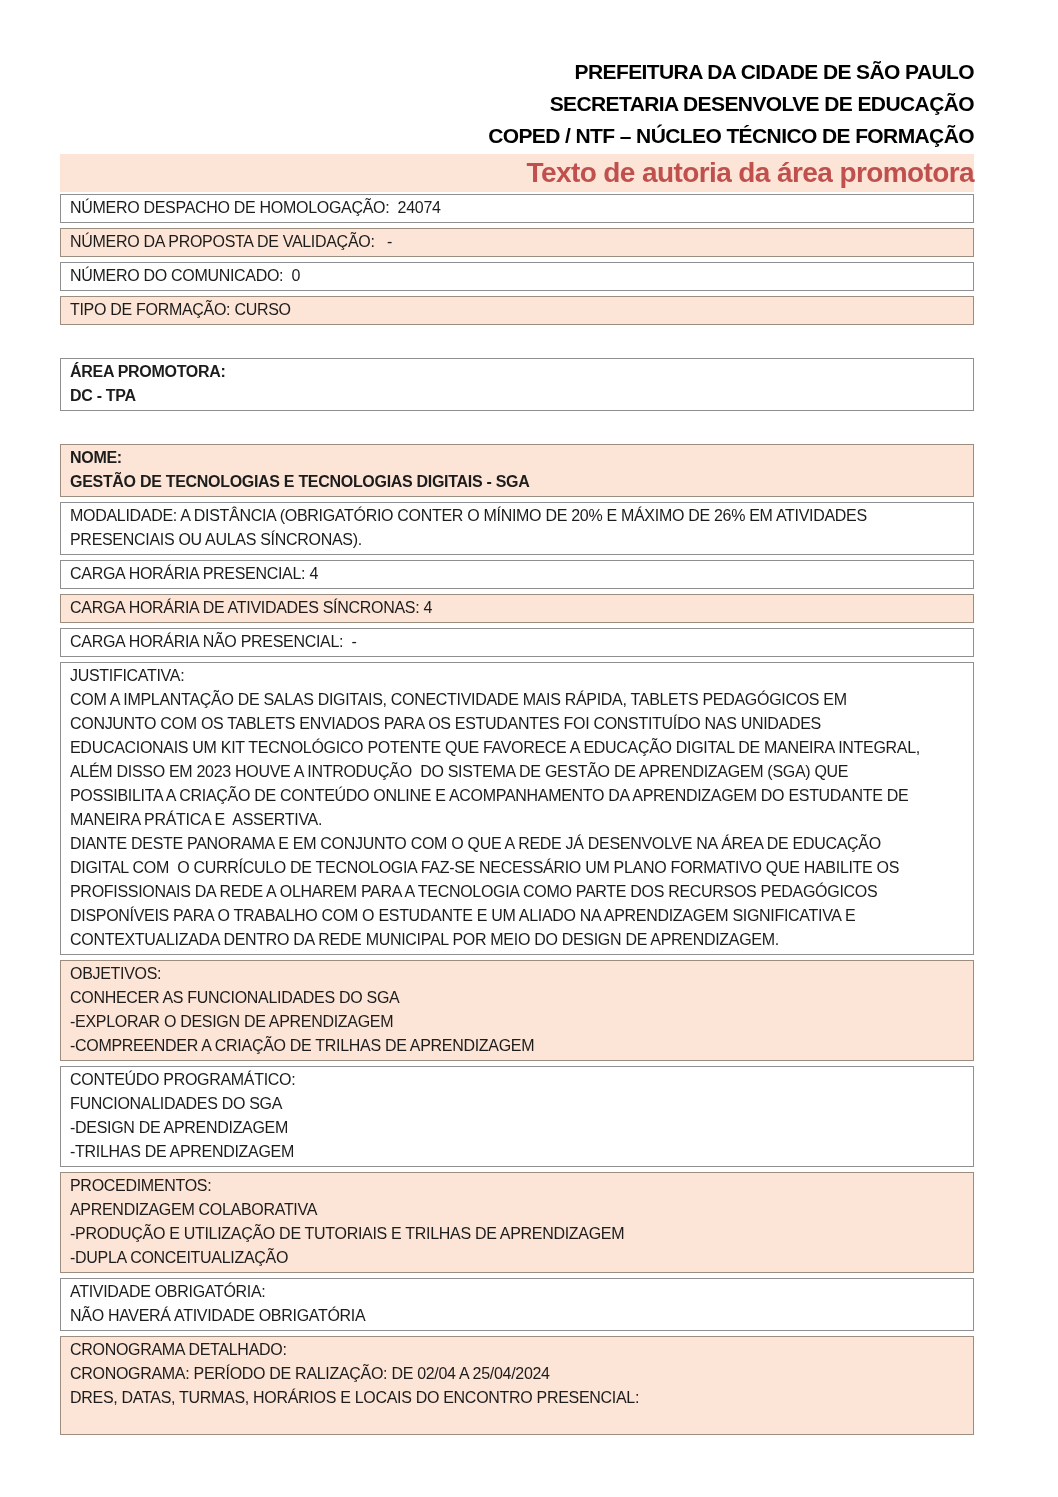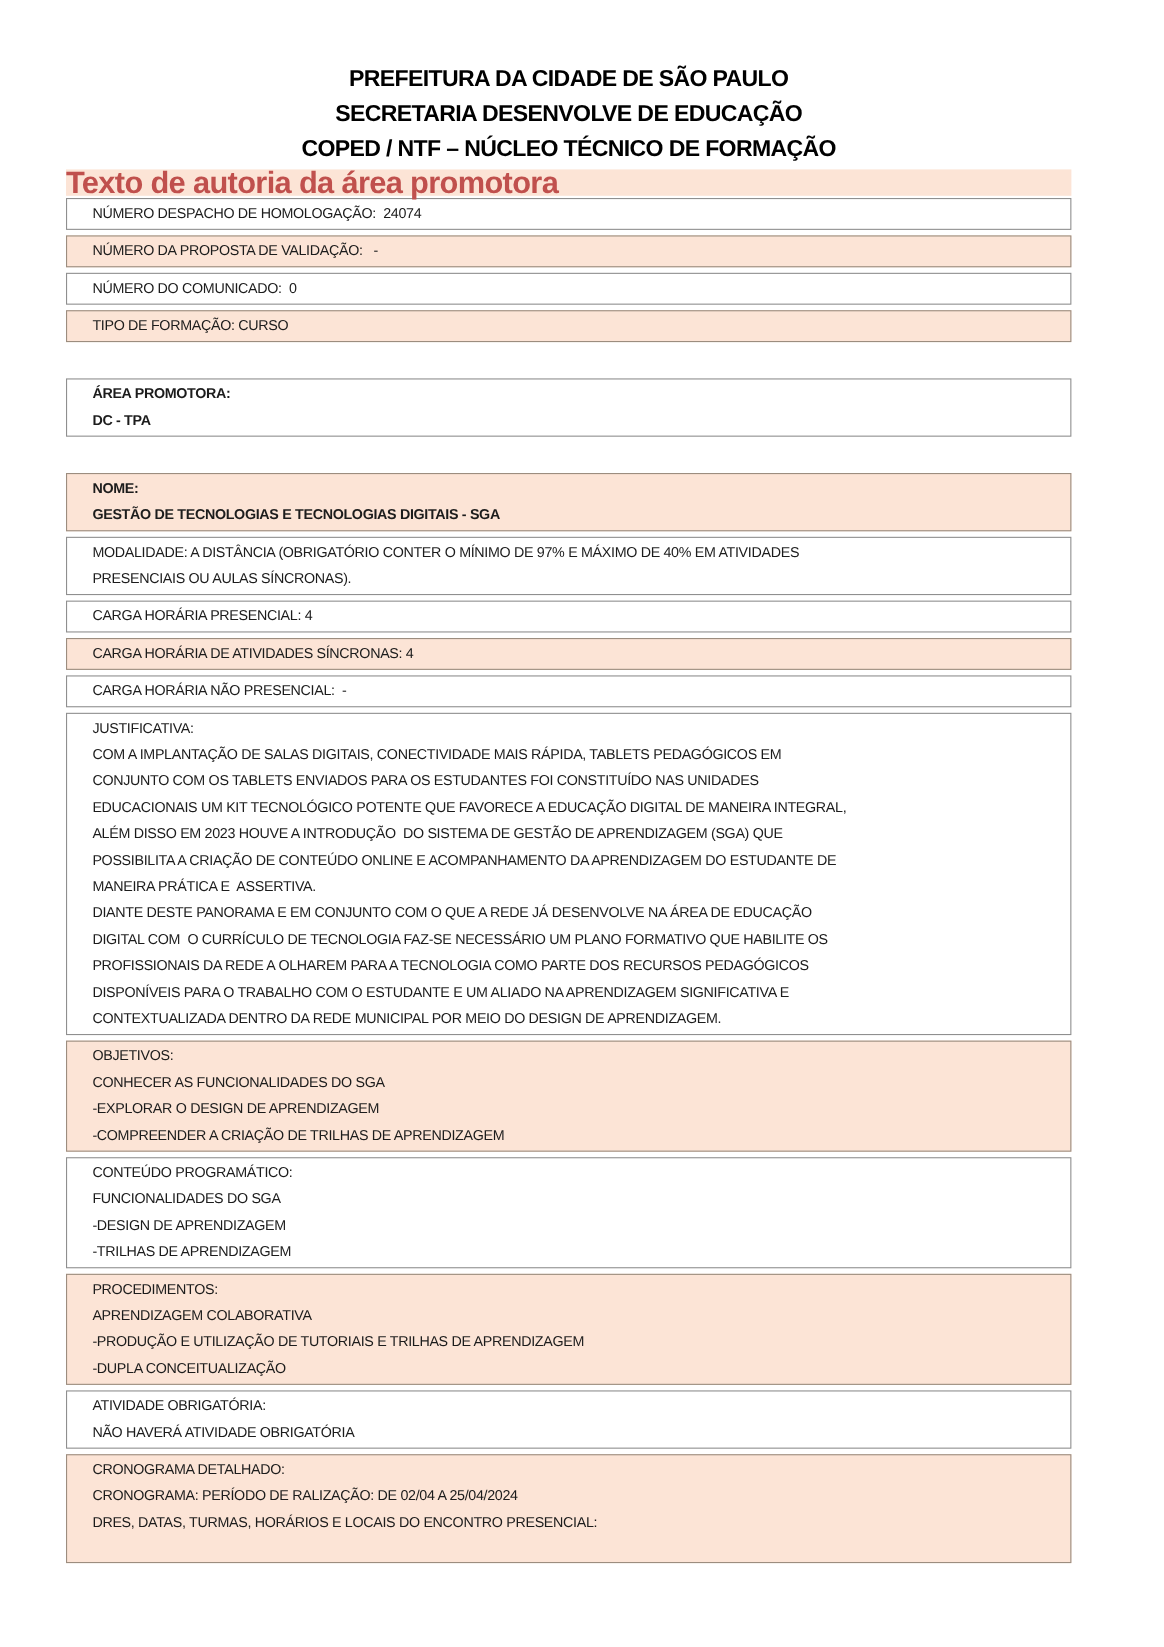--- a/index.html
+++ b/index.html
@@ -24,56 +24,56 @@
     overflow: hidden;
   }
   .content {
     position: absolute;
     left: 60px;
     top: 0;
     width: 914px;
   }
   .doc-header {
     padding-top: 56px;
-    text-align: center;
+    text-align: right;
     color: #000000;
     font-weight: 700;
   }
   .hline {
     font-size: 21px;
     line-height: 32px;
     letter-spacing: -0.6px;
   }
   .hline-big {
     font-size: 25px;
     line-height: 34px;
     letter-spacing: -0.6px;
   }
   .banner {
     margin-top: 2px;
     margin-bottom: 2px;
-    height: 24px;
+    height: 38px;
     background: var(--peach);
     display: flex;
     align-items: center;
-    justify-content: flex-start;
+    justify-content: flex-end;
     font-weight: 700;
     font-size: 28px;
     letter-spacing: -0.6px;
     color: var(--banner-text);
   }
   .rows {
     width: 100%;
   }
   .row {
     border: 1px solid var(--border-white-row);
     background: #ffffff;
-    padding: 1px 7px 2px 23px;
+    padding: 1px 7px 2px 9px;
     margin-bottom: 5px;
-    font-size: 13px;
+    font-size: 16px;
     line-height: 24px;
     letter-spacing: -0.3px;
     white-space: pre-wrap;
     color: var(--text);
   }
   .row-peach {
     background: var(--peach);
     border-color: var(--border-peach-row);
   }
   .row-bold {
@@ -101,21 +101,21 @@
 
   <div class="rows">
       <div class="row row-white">NÚMERO DESPACHO DE HOMOLOGAÇÃO:  24074</div>
       <div class="row row-peach">NÚMERO DA PROPOSTA DE VALIDAÇÃO:   -</div>
       <div class="row row-white">NÚMERO DO COMUNICADO:  0</div>
       <div class="row row-peach">TIPO DE FORMAÇÃO: CURSO</div>
       <div class="row row-white row-bold">ÁREA PROMOTORA:
 DC - TPA</div>
       <div class="row row-peach row-bold">NOME:
 GESTÃO DE TECNOLOGIAS E TECNOLOGIAS DIGITAIS - SGA</div>
-      <div class="row row-white">MODALIDADE: A DISTÂNCIA (OBRIGATÓRIO CONTER O MÍNIMO DE 97% E MÁXIMO DE 40% EM ATIVIDADES
+      <div class="row row-white">MODALIDADE: A DISTÂNCIA (OBRIGATÓRIO CONTER O MÍNIMO DE 20% E MÁXIMO DE 26% EM ATIVIDADES
 PRESENCIAIS OU AULAS SÍNCRONAS).</div>
       <div class="row row-white">CARGA HORÁRIA PRESENCIAL: 4</div>
       <div class="row row-peach">CARGA HORÁRIA DE ATIVIDADES SÍNCRONAS: 4</div>
       <div class="row row-white">CARGA HORÁRIA NÃO PRESENCIAL:  -</div>
       <div class="row row-white">JUSTIFICATIVA:
 COM A IMPLANTAÇÃO DE SALAS DIGITAIS, CONECTIVIDADE MAIS RÁPIDA, TABLETS PEDAGÓGICOS EM
 CONJUNTO COM OS TABLETS ENVIADOS PARA OS ESTUDANTES FOI CONSTITUÍDO NAS UNIDADES
 EDUCACIONAIS UM KIT TECNOLÓGICO POTENTE QUE FAVORECE A EDUCAÇÃO DIGITAL DE MANEIRA INTEGRAL,
 ALÉM DISSO EM 2023 HOUVE A INTRODUÇÃO  DO SISTEMA DE GESTÃO DE APRENDIZAGEM (SGA) QUE
 POSSIBILITA A CRIAÇÃO DE CONTEÚDO ONLINE E ACOMPANHAMENTO DA APRENDIZAGEM DO ESTUDANTE DE

